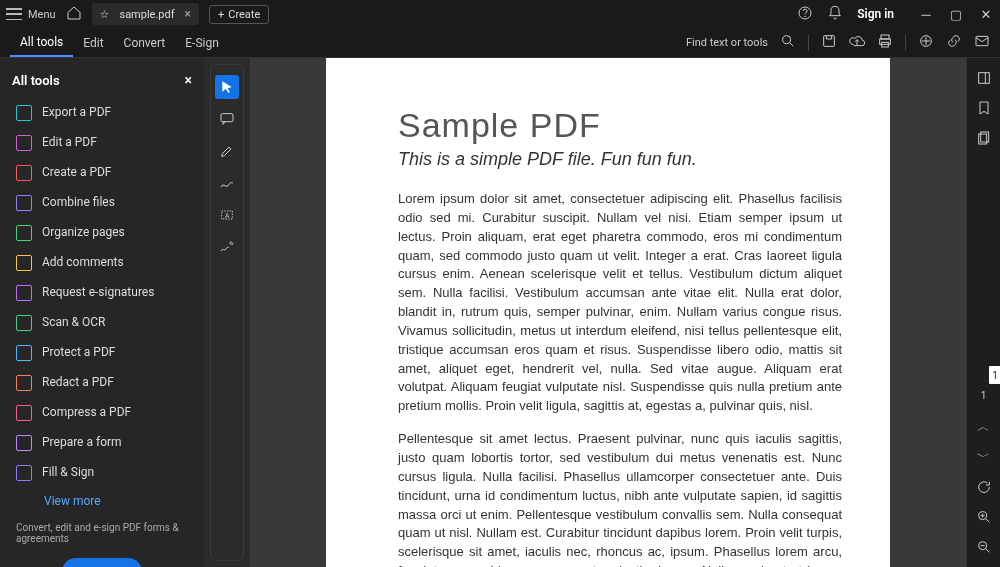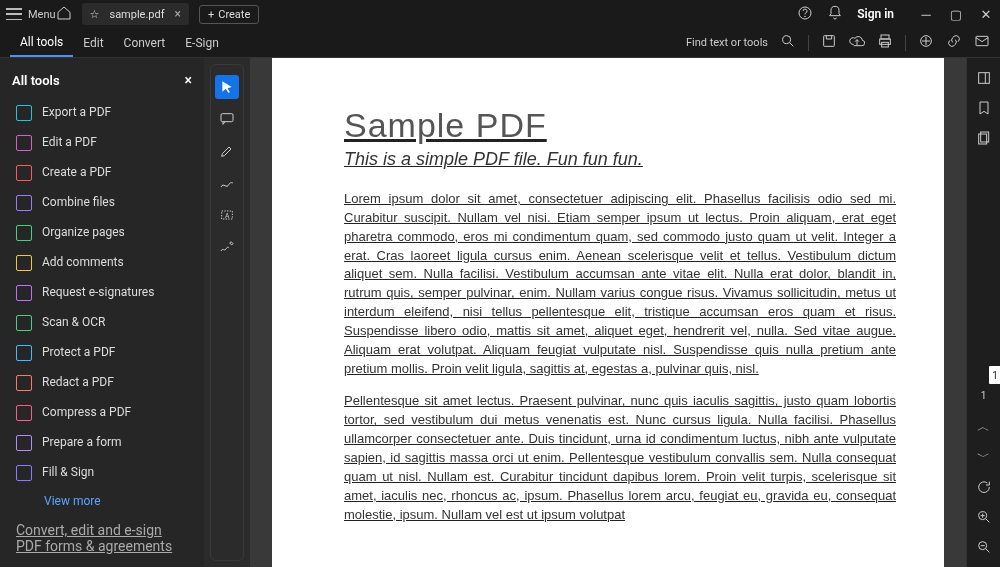--- a/index.html
+++ b/index.html
@@ -23,30 +23,30 @@
   .toolbar-right { margin-left: auto; display: flex; align-items: center; gap: 12px; }
   .toolbar-right .divider { width: 1px; height: 16px; background: #444; }
 
   
   .main { display: flex; height: calc(567px - 58px); }
   .sidebar { width: 204px; background: #262626; display: flex; flex-direction: column; padding: 10px 12px; }
   .sidebar-header { font-weight: 600; font-size: 13px; color: #fff; display: flex; justify-content: space-between; align-items: center; padding: 4px 0 10px; }
   .tool-item { display: flex; align-items: flex-start; gap: 10px; padding: 7px 4px; font-size: 12px; color: #ddd; cursor: pointer; }
   .tool-item .ico { width: 16px; height: 16px; border-radius: 2px; display: inline-block; }
   .view-more { color: #58a6ff; font-size: 12px; padding: 6px 4px; cursor: pointer; margin-left: 28px; }
-  .sidebar-footer-text { font-size: 14px; color: #aaa; padding: 8px 4px; text-decoration: underline; }
+  .sidebar-footer-text { font-size: 10px; color: #aaa; padding: 8px 4px; }
   .free-trial-btn { background: #1473e6; color: #fff; border: none; border-radius: 16px; padding: 7px 16px; font-size: 12px; margin: 6px auto 0; display: block; cursor: pointer; }
 
   .doc-area { flex: 1; display: flex; background: #2b2b2b; }
   .tool-rail { width: 34px; background: #2b2b2b; padding: 10px 0; display: flex; flex-direction: column; align-items: center; gap: 8px; border-radius: 6px; margin: 6px; border: 1px solid #3a3a3a; }
   .tool-rail .rail-btn { width: 24px; height: 24px; display: flex; align-items: center; justify-content: center; border-radius: 3px; font-size: 13px; color: #ccc; }
   .tool-rail .rail-btn.active { background: #1473e6; color: #fff; }
 
   .page-canvas { flex: 1; background: #393939; overflow: hidden; position: relative; }
-  .page { background: #fff; color: #222; margin: 0 auto; width: 672px; height: 100%; padding: 48px 48px 48px 72px; font-family: Arial, Helvetica, sans-serif; text-decoration: underline; }
+  .page { background: #fff; color: #222; margin: 0 auto; width: 564px; height: 100%; padding: 48px 48px 48px 72px; font-family: Arial, Helvetica, sans-serif; }
   .page h1 { font-size: 34px; font-weight: 300; color: #555; letter-spacing: 1px; }
   .page h2 { font-size: 18px; font-style: italic; font-weight: 400; color: #333; margin-top: 4px; margin-bottom: 20px; }
   .page p { font-size: 13px; line-height: 1.45; color: #333; margin-bottom: 14px; text-align: justify; }
 
   .right-rail { width: 34px; background: #1e1e1e; border-left: 1px solid #333; display: flex; flex-direction: column; align-items: center; padding: 10px 0; gap: 10px; position: relative; }
   .right-rail .rail-ico { width: 20px; height: 20px; display: flex; align-items: center; justify-content: center; font-size: 13px; color: #aaa; }
   .right-rail .page-badge { position: absolute; right: -1px; top: 308px; font-size: 10px; background: #fff; color: #222; width: 12px; height: 18px; display: flex; align-items: center; justify-content: center; border-radius: 1px; }
   .right-rail .page-num { font-size: 10px; color: #ccc; }
   .right-rail .spacer { flex: 1; }
 
@@ -54,21 +54,21 @@
 </style>
 </head>
 <body>
 
 <div class="titlebar">
   <div class="hamburger">
       <span></span>
       <span></span>
       <span></span>
     </div>
-  <span style="font-size:11px;color:#ccc;">Menu</span>
+  <span style="font-size:11px;color:#ccc;margin-right:10px;">Menu</span>
   <span>
     <svg class="icon-svg" viewBox="0 0 24 24">
         <path d="M3 11 L12 3 L21 11 V21 H3 Z"></path>
       </svg>
   </span>
   <div class="tab">
     <span style="color:#ccc;">☆</span>
     <span>sample.pdf</span>
     <span class="close">×</span>
   </div>

